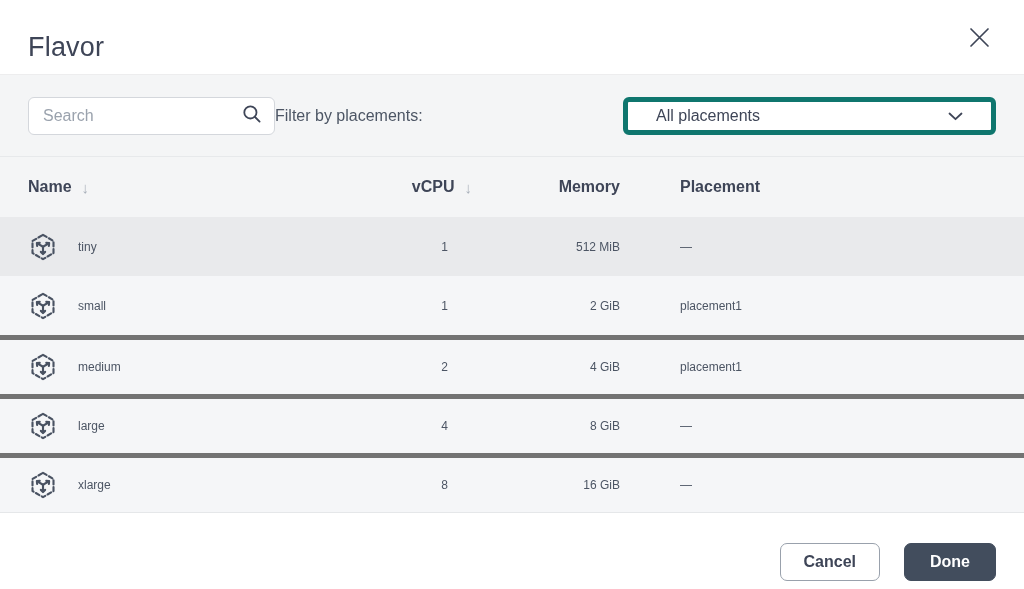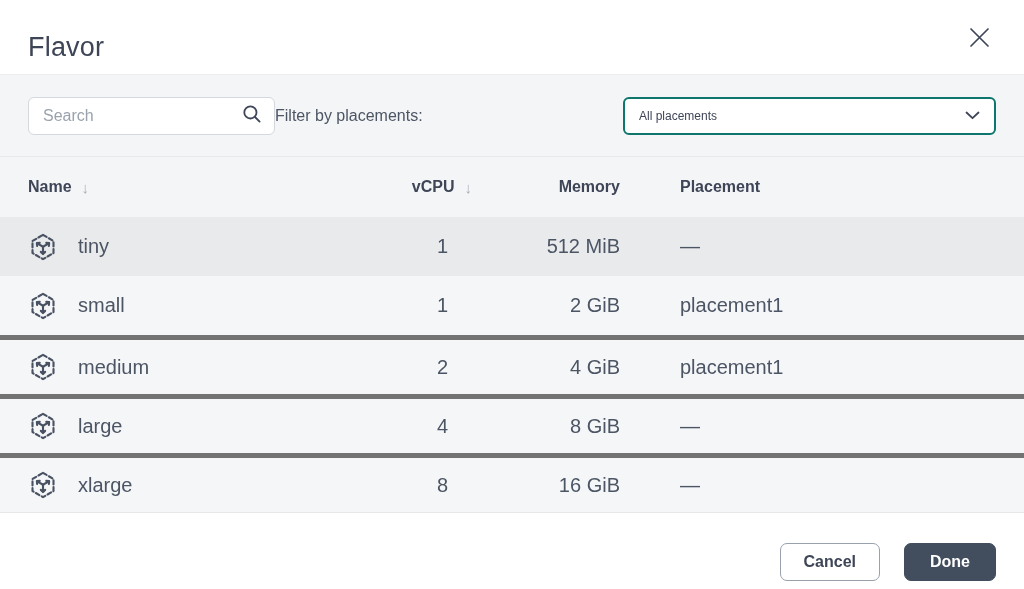--- a/index.html
+++ b/index.html
@@ -37,36 +37,36 @@
   }
   .search-input::placeholder { color:#9aa2ad; }
   .search-icon-btn {
     position:absolute; right:4px; top:0; height:38px; width:38px;
     background:none; border:none; cursor:pointer;
     display:flex; align-items:center; justify-content:center;
   }
   .filter-group { flex:1; display:flex; align-items:center; justify-content:space-between; gap:10px; }
   .filter-label { font-size:16px; color:#4c5564; white-space:nowrap; }
   .placement-select {
-    width:373px; height:38px; background:#fff; border:2px solid #0f766e; border-radius:6px;
+    width:373px; height:38px; background:#fff; border:5px solid #0f766e; border-radius:6px;
     display:flex; align-items:center; justify-content:space-between;
-    padding:0 14px; cursor:pointer; font-size:12px; color:#3e4557;
+    padding:0 28px; cursor:pointer; font-size:16px; color:#3e4557;
   }
 
   
   .table-area { flex:1; background:#f4f5f6; border-top:1px solid #e7e9eb; display:flex; flex-direction:column; }
   .grid-row { display:grid; grid-template-columns:322px 122px 148px 1fr; padding:0 28px; align-items:center; }
   .thead { height:60px; flex:0 0 auto; font-size:16px; font-weight:700; color:#3e4557; }
   .th { display:flex; align-items:center; gap:10px; }
   .th.right { justify-content:flex-end; }
   .th.placement-col { padding-left:60px; }
   .sort-arrow { color:#a9b0ba; font-size:15px; font-weight:400; }
 
   .table-body { flex:1; display:flex; flex-direction:column; }
-  .row { height:59px; flex:0 0 auto; background:#f5f6f8; cursor:pointer; font-size:20px; color:#4c5564; }
+  .row { height:59px; flex:0 0 auto; background:#f5f6f8; cursor:pointer; font-size:12px; color:#4c5564; }
   .row + .row { border-top:5px solid #737373; }
   .row.selected { background:#e9eaec; border-top:none; }
   .row.selected + .row { border-top:none; }
   .cell-name { display:flex; align-items:center; gap:20px; }
   .cell.right { text-align:right; padding-right:24px; }
   .cell.mem { text-align:right; }
   .cell.placement { padding-left:60px; color:#4c5564; }
   .flavor-icon { flex:0 0 auto; line-height:0; }
 
   

